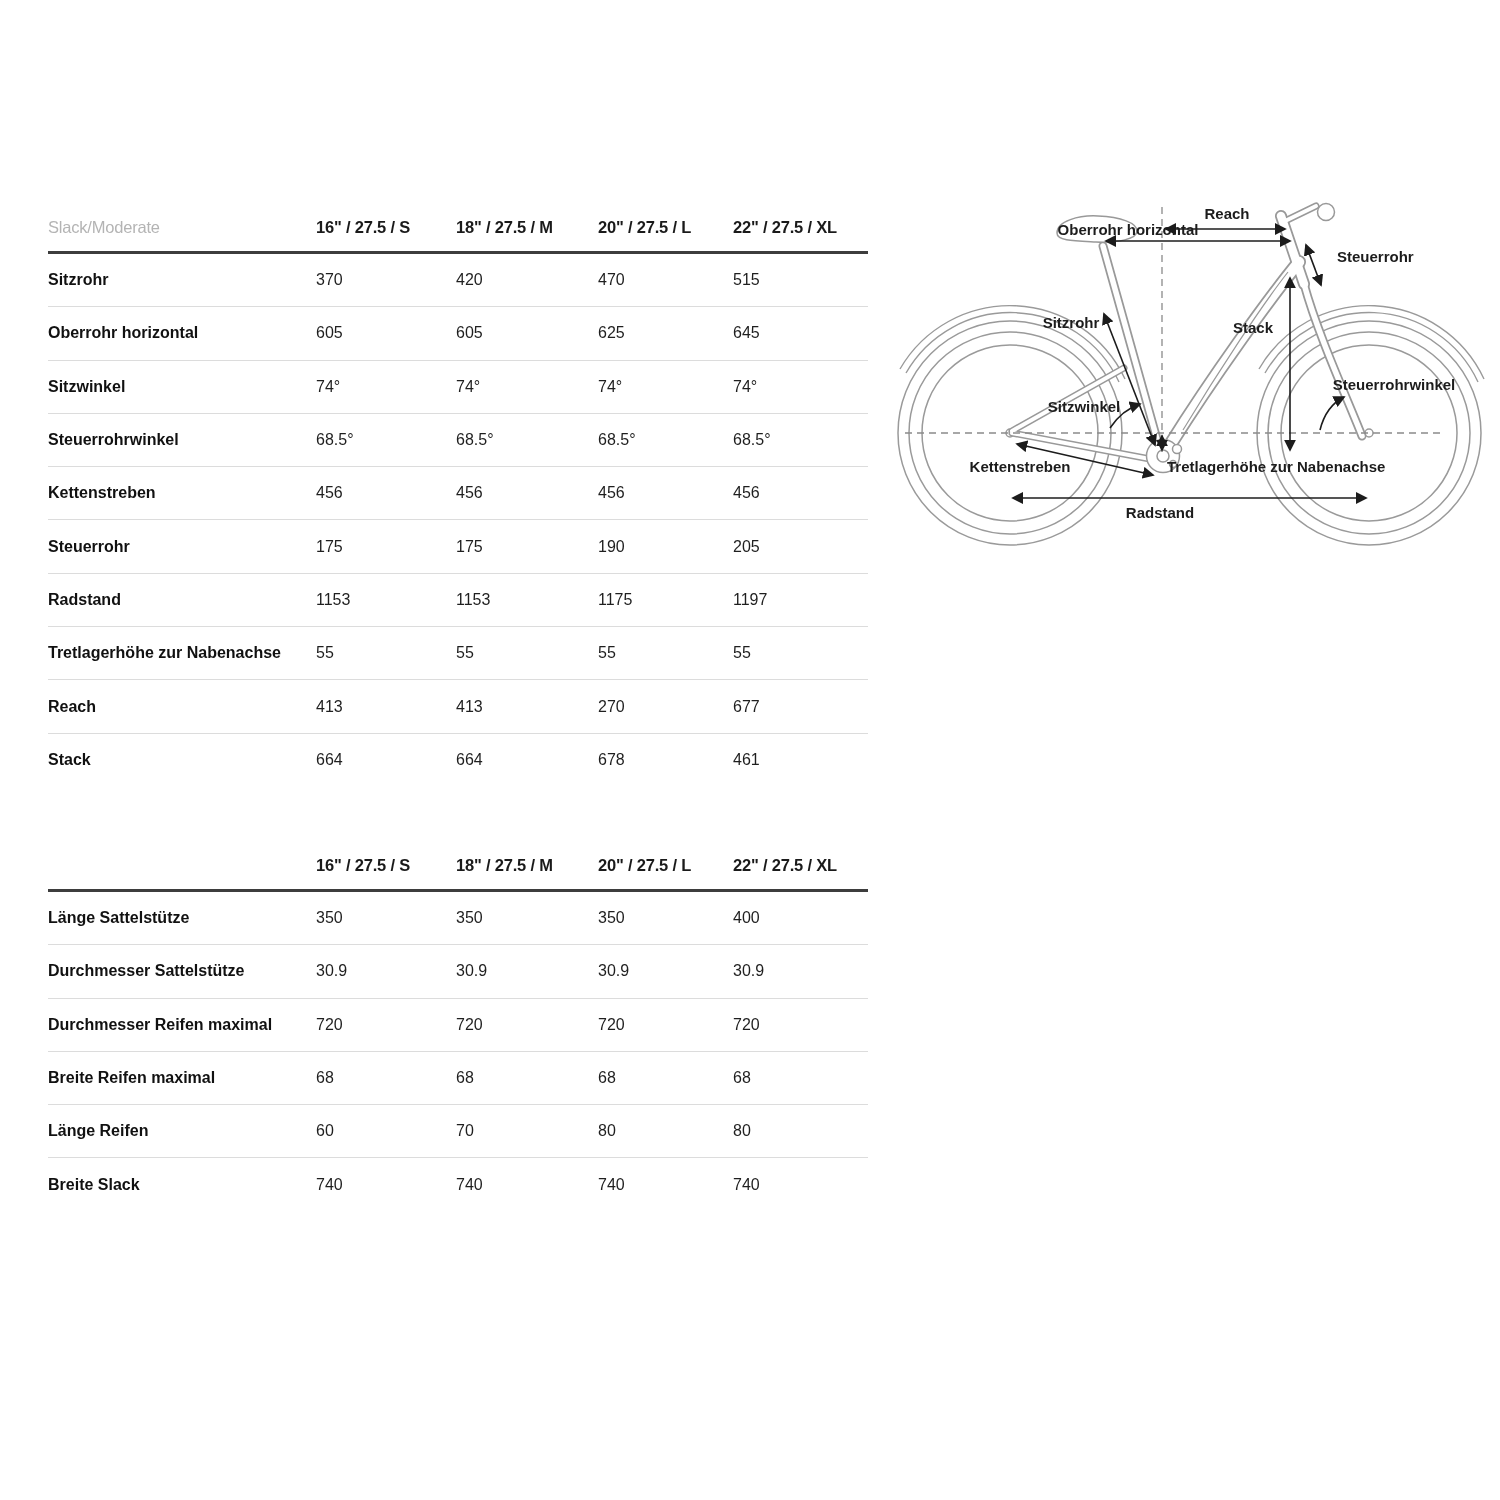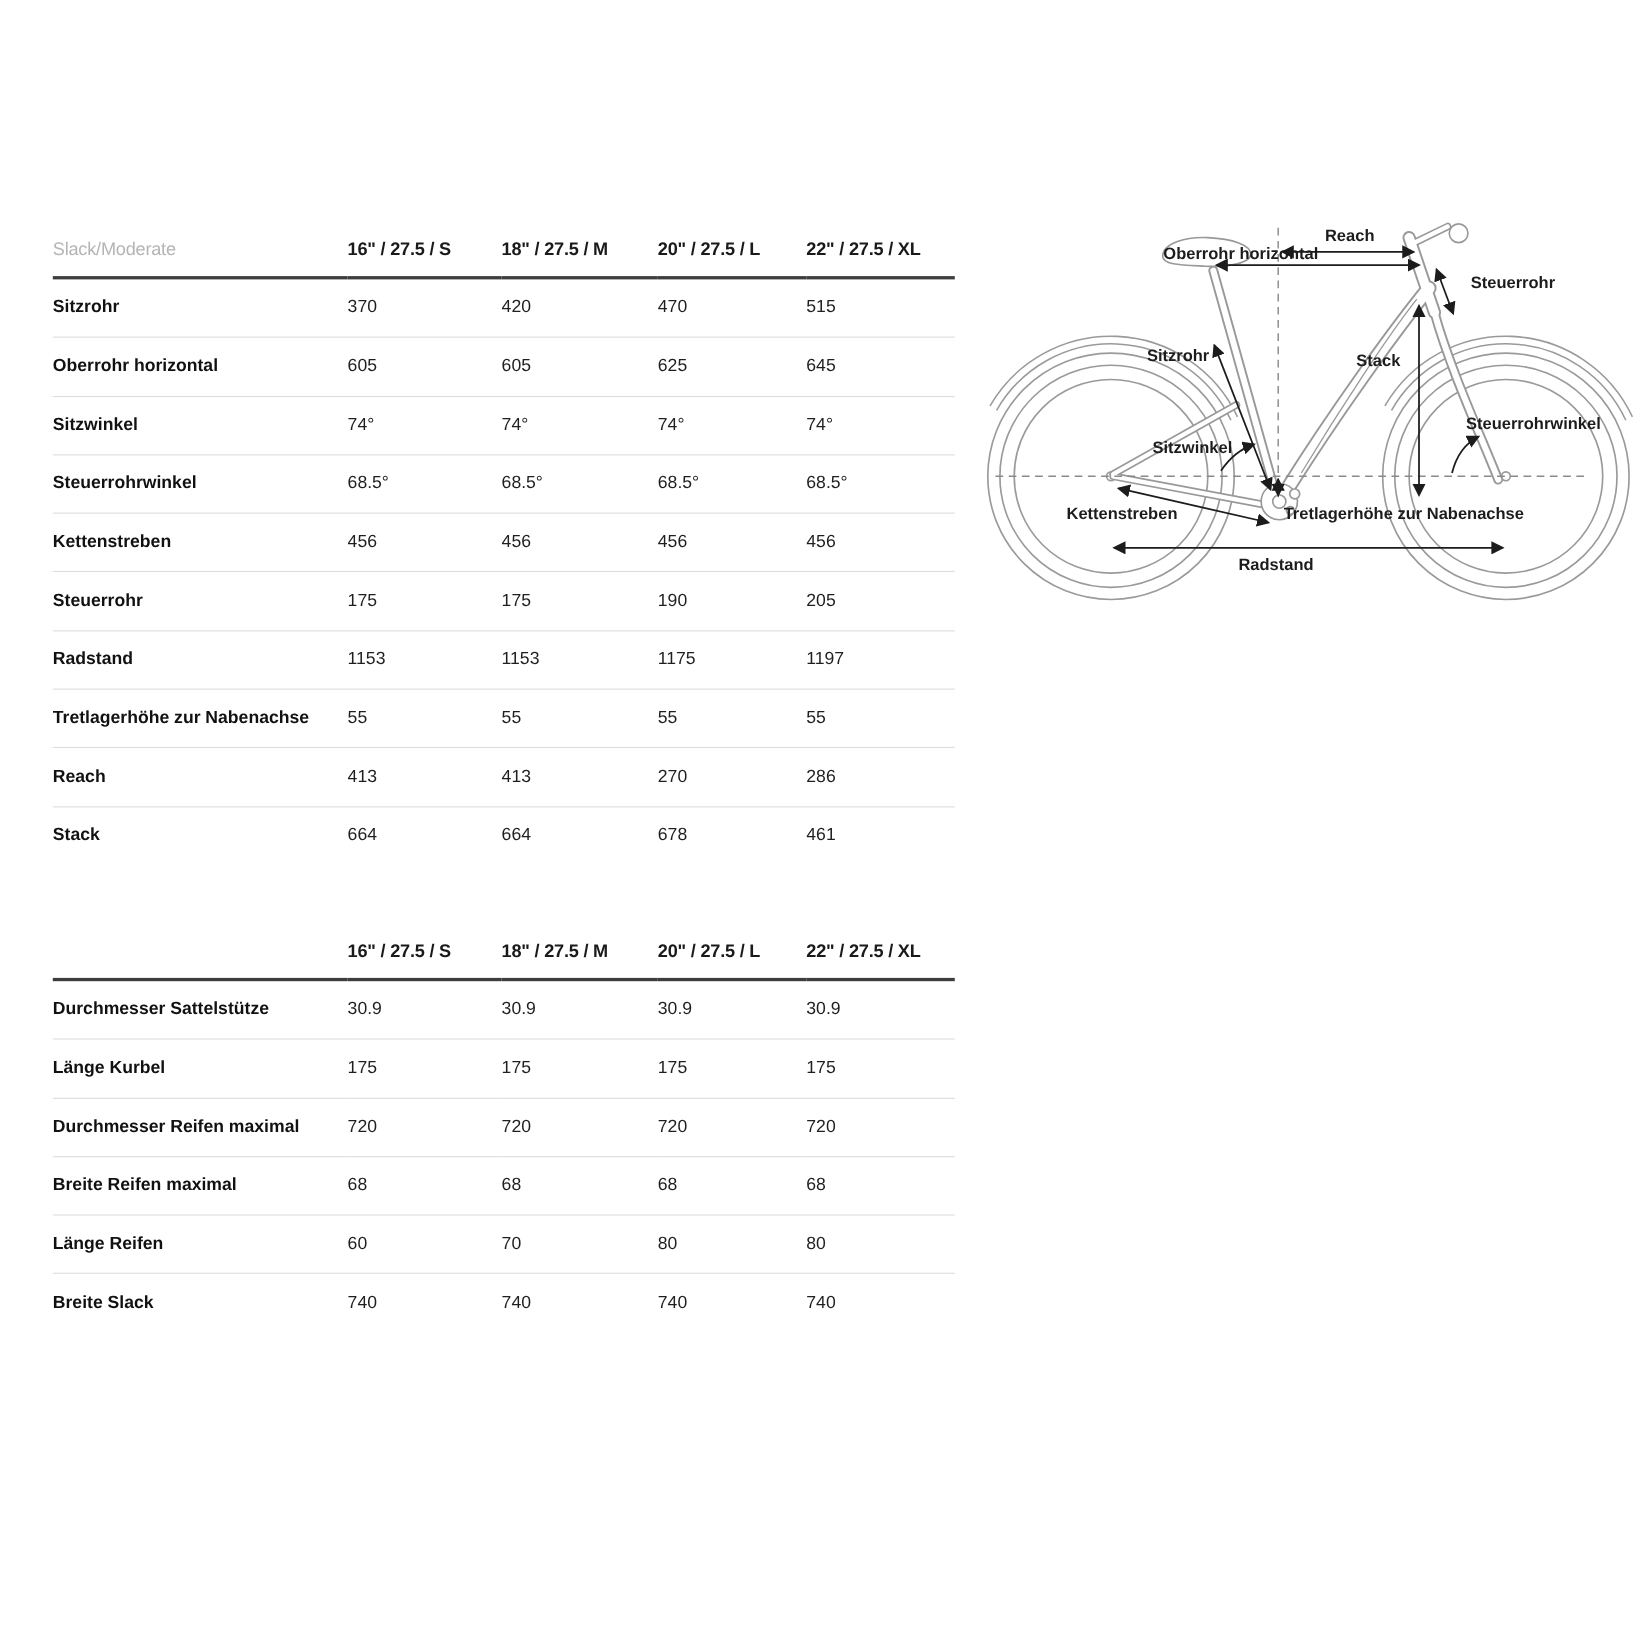--- a/index.html
+++ b/index.html
@@ -116,21 +116,21 @@
         <td>55</td>
         <td>55</td>
         <td>55</td>
         <td>55</td>
       </tr>
       <tr>
         <td class="rowlabel">Reach</td>
         <td>413</td>
         <td>413</td>
         <td>270</td>
-        <td>286</td>
+        <td>677</td>
       </tr>
       <tr>
         <td class="rowlabel">Stack</td>
         <td>664</td>
         <td>664</td>
         <td>678</td>
         <td>461</td>
       </tr>
     </tbody>
 </table>
@@ -147,32 +147,32 @@
     <tr>
       <th class="corner"></th>
     <th>16" / 27.5 / S</th>
         <th>18" / 27.5 / M</th>
         <th>20" / 27.5 / L</th>
         <th>22" / 27.5 / XL</th>
       </tr>
   </thead>
   <tbody>
       <tr>
+        <td class="rowlabel">Länge Sattelstütze</td>
+        <td>350</td>
+        <td>350</td>
+        <td>350</td>
+        <td>400</td>
+      </tr>
+      <tr>
         <td class="rowlabel">Durchmesser Sattelstütze</td>
         <td>30.9</td>
         <td>30.9</td>
         <td>30.9</td>
         <td>30.9</td>
-      </tr>
-      <tr>
-        <td class="rowlabel">Länge Kurbel</td>
-        <td>175</td>
-        <td>175</td>
-        <td>175</td>
-        <td>175</td>
       </tr>
       <tr>
         <td class="rowlabel">Durchmesser Reifen maximal</td>
         <td>720</td>
         <td>720</td>
         <td>720</td>
         <td>720</td>
       </tr>
       <tr>
         <td class="rowlabel">Breite Reifen maximal</td>

